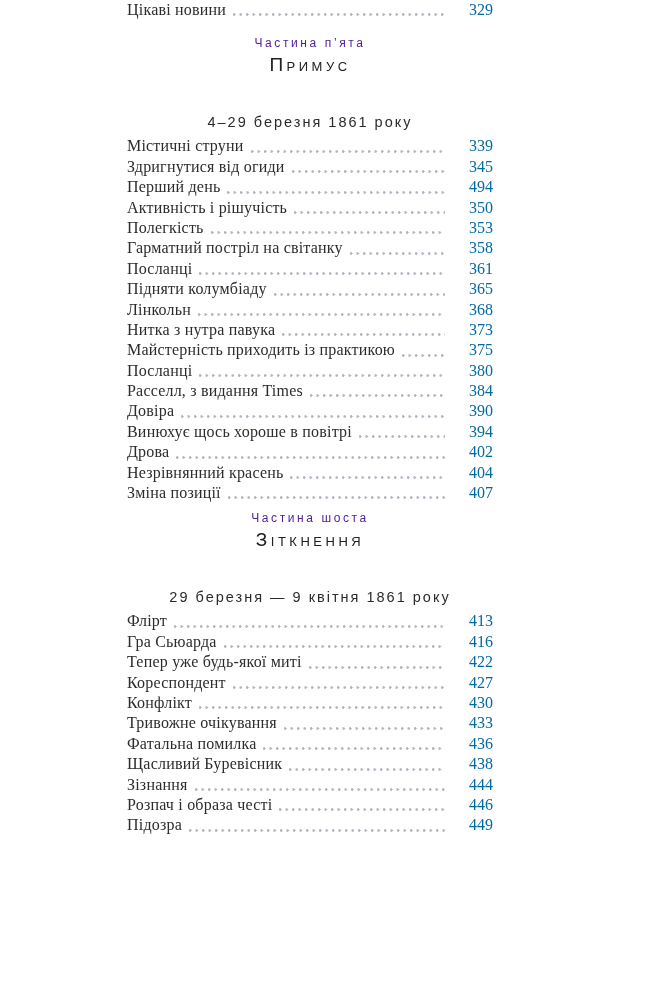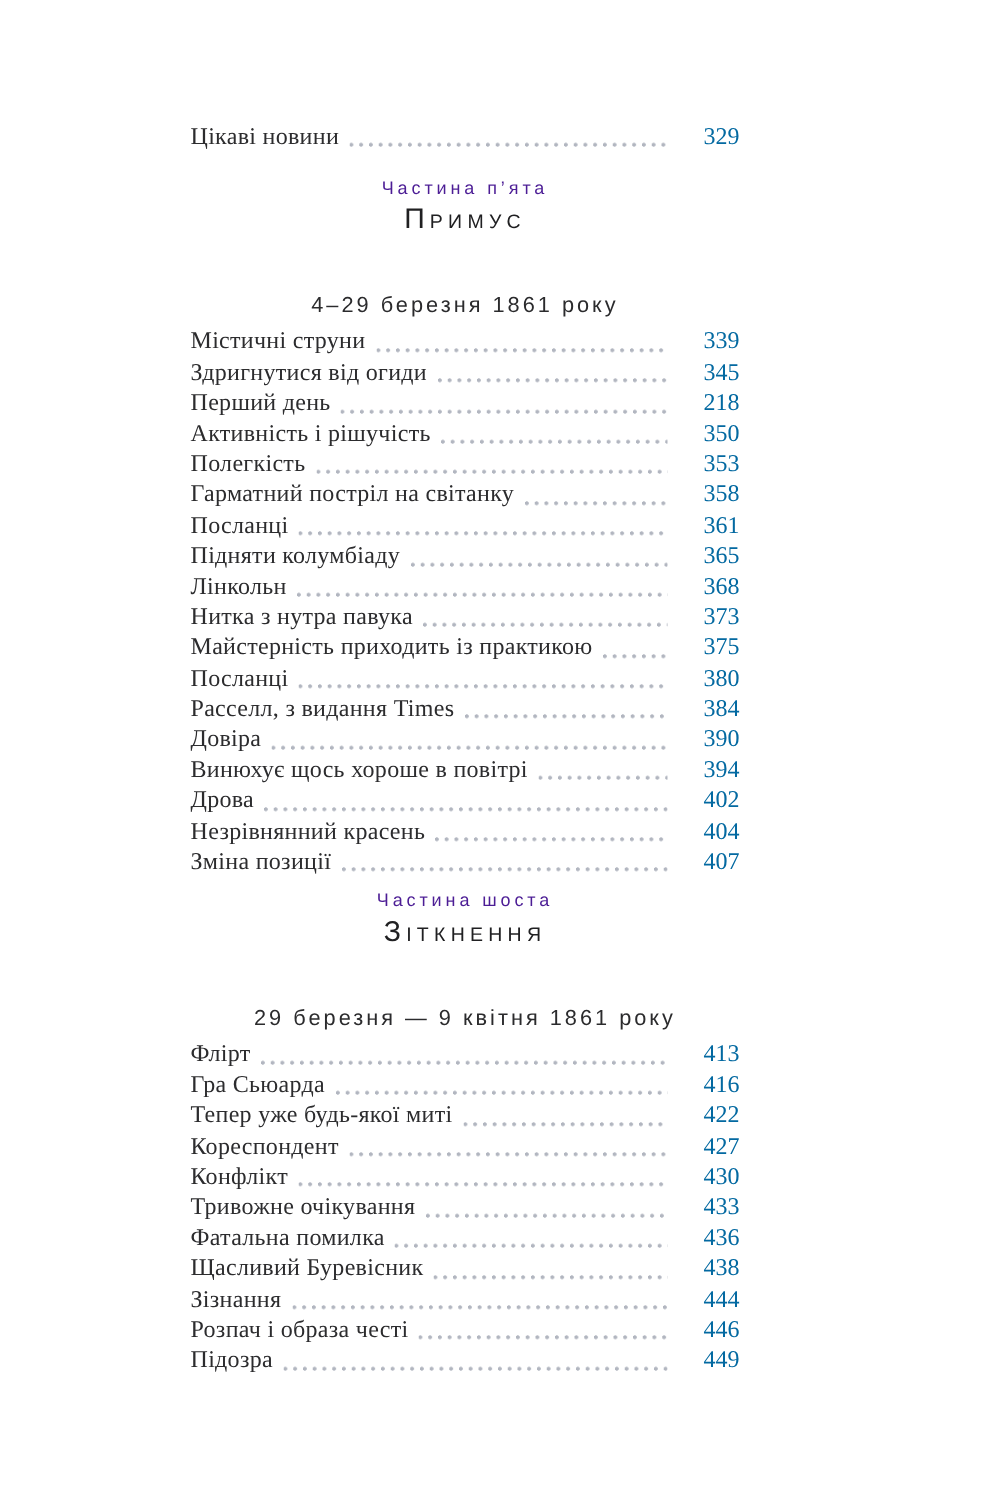--- a/index.html
+++ b/index.html
@@ -12,21 +12,20 @@
     width: 666px;
     height: 1000px;
     background: #ffffff;
     overflow: hidden;
     font-family: "Liberation Serif", serif;
     color: #2c2c2e;
   }
   .toc {
     margin-left: 127px;
     width: 366px;
-    padding-top: 82px;
   }
   .row {
     display: flex;
     align-items: baseline;
     height: 20.4px;
     font-size: 16px;
     line-height: 20.4px;
     white-space: nowrap;
   }
   .row .title {
@@ -105,21 +104,21 @@
 
   <div class="row">
     <span class="title">Здригнутися від огиди</span>
     <span class="leader"></span>
     <span class="num">345</span>
   </div>
 
   <div class="row">
     <span class="title">Перший день</span>
     <span class="leader"></span>
-    <span class="num">218</span>
+    <span class="num">494</span>
   </div>
 
   <div class="row">
     <span class="title">Активність і рішучість</span>
     <span class="leader"></span>
     <span class="num">350</span>
   </div>
 
   <div class="row">
     <span class="title">Полегкість</span>

